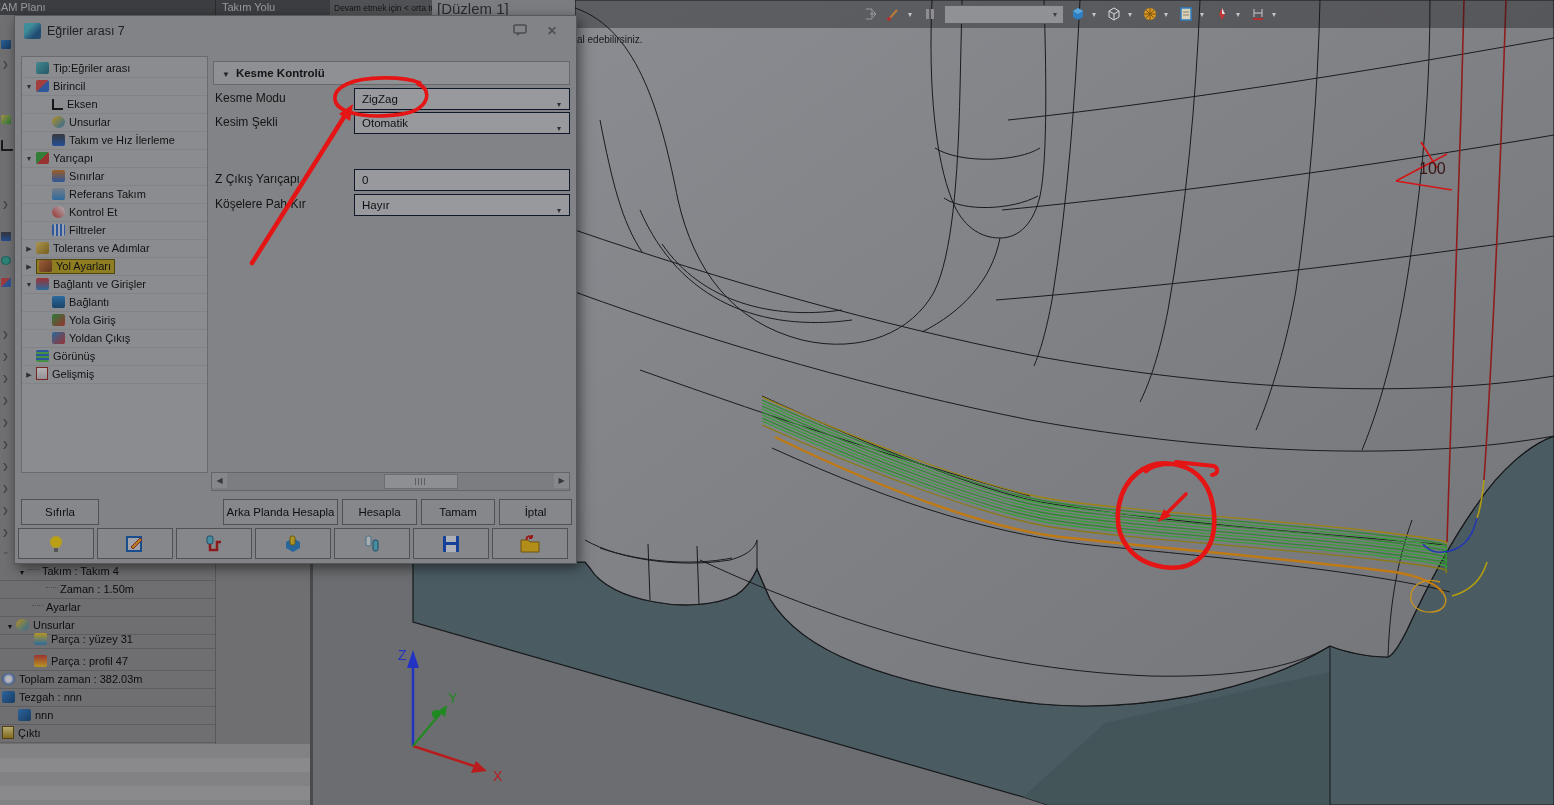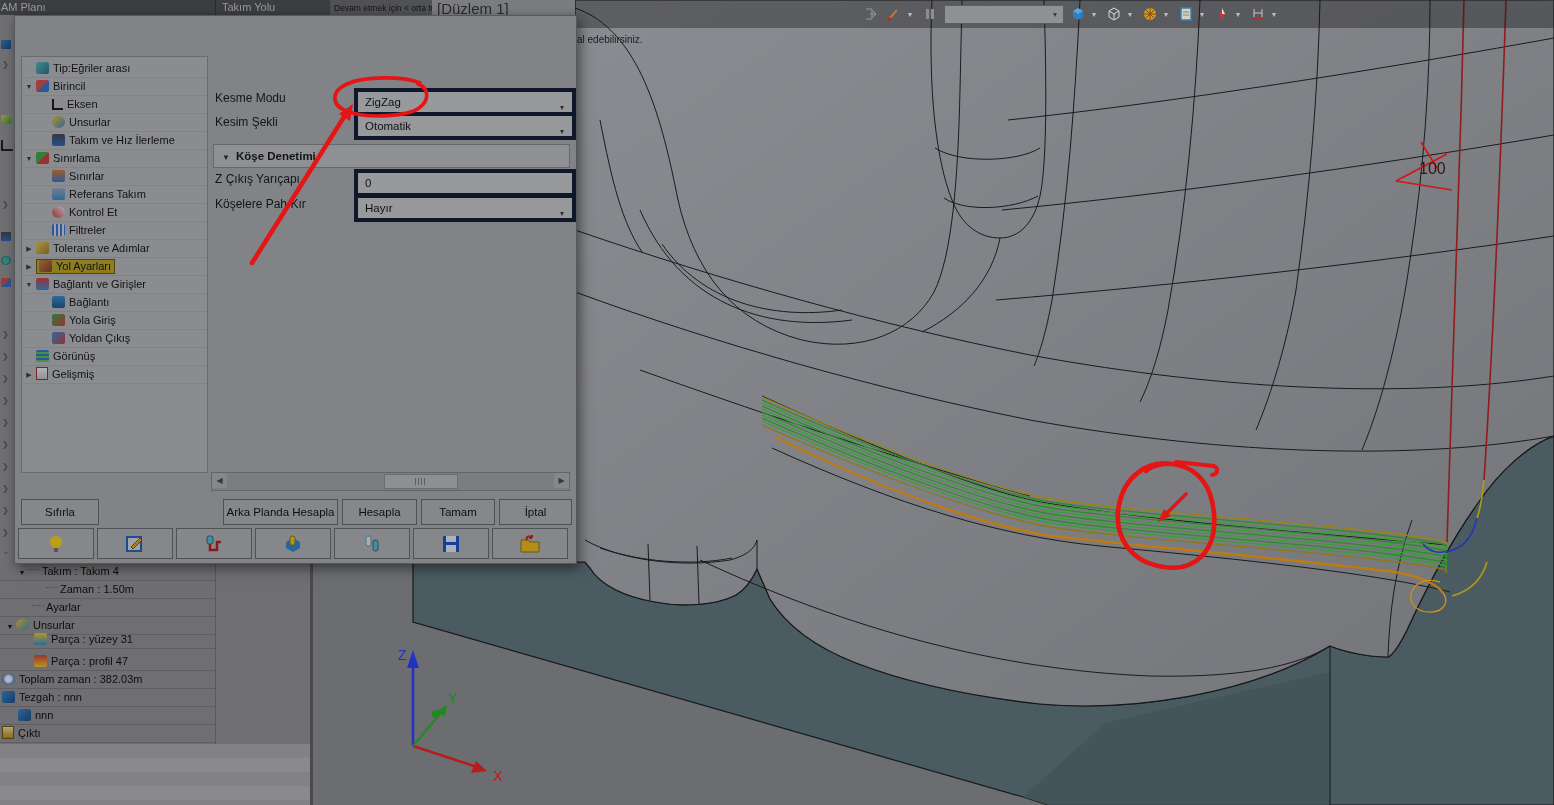--- a/index.html
+++ b/index.html
@@ -61,21 +61,21 @@
   .i-advanced{background:linear-gradient(180deg,#e6e6ea,#bcbcc0);border:1px solid #9a3030;border-radius:0;width:10px;height:11px;}
   .i-clock{background:radial-gradient(circle,#e8e8f0 30%,#3060b0 75%);border-radius:50%;}
   .i-machine{background:linear-gradient(135deg,#3a80c8,#1d4d80);}
   .i-output{background:linear-gradient(180deg,#e8d890,#a88828);border:1px solid #6a5515;border-radius:0;width:10px;height:11px;}
   .i-partsurf{background:linear-gradient(180deg,#e8c030,#3888c8);}
   .i-partprof{background:linear-gradient(180deg,#c84040,#e8c030);}
   
   .secbox{position:absolute;left:198px;width:355px;height:22px;background:#8e9093;border:1px solid #66686b;font-size:11.5px;font-weight:bold;color:#141416;line-height:22px;}
   .secbox .tri{font-size:8px;margin:0 6px 0 8px;color:#232325;font-weight:normal;}
   .plabel{position:absolute;left:200px;font-size:12px;color:#141416;white-space:nowrap;}
-  .pfield{position:absolute;left:339px;width:214px;height:20px;background:#97999d;border:4px solid #0f172a;font-size:11.5px;color:#101012;line-height:20px;}
+  .pfield{position:absolute;left:339px;width:214px;height:20px;background:#97999d;border:1px solid #0f172a;font-size:11.5px;color:#101012;line-height:20px;}
   .pfield .val{margin-left:7px;}
   .pfield .dd{position:absolute;right:4px;top:6px;color:#2e2e32;}
   
   #hscroll{position:absolute;left:196px;top:456px;width:357px;height:17px;background:#7b7d80;border:1px solid #636568;}
   .sarr{position:absolute;top:0px;width:15px;height:15px;text-align:center;font-size:8px;color:#38383c;line-height:15px;background:#85878a;}
   #hthumb{position:absolute;left:172px;top:1px;width:72px;height:13px;background:#8d8f92;border:1px solid #6b6d70;}
   #hthumb i{position:absolute;top:3px;width:1px;height:7px;background:#5c5e62;}
   
   .dbtn{position:absolute;height:24px;background:#85878b;border:1px solid #4f5154;font-size:11.5px;color:#0f0f11;text-align:center;line-height:24px;}
   .ibtn{position:absolute;top:512px;width:74px;height:29px;background:#85878b;border:1px solid #4f5154;display:flex;align-items:center;justify-content:center;}
@@ -295,48 +295,59 @@
   <span class="lsc" style="top:403px">❯</span>
   <span class="lsc" style="top:425px">❯</span>
   <span class="lsc" style="top:447px">❯</span>
   <span class="lsc" style="top:469px">❯</span>
   <span class="lsc" style="top:491px">❯</span>
   <span class="lsc" style="top:513px">❯</span>
   <span class="lsc" style="top:531px;font-size:9px">⌄</span>
 </div>
 
 <div class="abs" id="dialog">
+  <div id="dlgtitle">
+    <span id="dlgicon"></span>
+    <span class="ttl">Eğriler arası 7</span>
+    <span class="tbtn" style="left:498px">
+      <svg width="15" height="13">
+            <rect x="1" y="1" width="12" height="8" rx="1" fill="none" stroke="#4c4e52" stroke-width="1.5"></rect>
+            <path d="M4,9 L4,12 L8,9" fill="#4c4e52"></path>
+          </svg>
+    </span>
+    <span class="tbtn" style="left:532px">✕</span>
+  </div>
 
   <div id="dtree">
     <div class="trow" style="top:2px"><span class="sp14"></span><span class="ticon i-type"></span><span>Tip:Eğriler arası</span></div>
     <div class="trow" style="top:20px"><span class="chev">▼</span><span class="ticon i-primary"></span><span>Birincil</span></div>
     <div class="trow" style="top:38px"><span class="sp30"></span><span class="ticon i-axis"></span><span>Eksen</span></div>
     <div class="trow" style="top:56px"><span class="sp30"></span><span class="ticon i-features"></span><span>Unsurlar</span></div>
     <div class="trow" style="top:74px"><span class="sp30"></span><span class="ticon i-toolfeed"></span><span>Takım ve Hız İlerleme</span></div>
-    <div class="trow" style="top:92px"><span class="chev">▼</span><span class="ticon i-bound"></span><span>Sınırlama</span></div>
+    <div class="trow" style="top:92px"><span class="chev">▼</span><span class="ticon i-bound"></span><span>Yarıçapı</span></div>
     <div class="trow" style="top:110px"><span class="sp30"></span><span class="ticon i-limits"></span><span>Sınırlar</span></div>
     <div class="trow" style="top:128px"><span class="sp30"></span><span class="ticon i-reftool"></span><span>Referans Takım</span></div>
     <div class="trow" style="top:146px"><span class="sp30"></span><span class="ticon i-check"></span><span>Kontrol Et</span></div>
     <div class="trow" style="top:164px"><span class="sp30"></span><span class="ticon i-filters"></span><span>Filtreler</span></div>
     <div class="trow" style="top:182px"><span class="chev">▶</span><span class="ticon i-tolerance"></span><span>Tolerans ve Adımlar</span></div>
     <div class="trow" style="top:200px"><span class="chev">▶</span><span class="selwrap"><span class="ticon i-path"></span><span>Yol Ayarları</span></span></div>
     <div class="trow" style="top:218px"><span class="chev">▼</span><span class="ticon i-links"></span><span>Bağlantı ve Girişler</span></div>
     <div class="trow" style="top:236px"><span class="sp30"></span><span class="ticon i-link"></span><span>Bağlantı</span></div>
     <div class="trow" style="top:254px"><span class="sp30"></span><span class="ticon i-leadin"></span><span>Yola Giriş</span></div>
     <div class="trow" style="top:272px"><span class="sp30"></span><span class="ticon i-leadout"></span><span>Yoldan Çıkış</span></div>
     <div class="trow" style="top:290px"><span class="sp14"></span><span class="ticon i-display"></span><span>Görünüş</span></div>
     <div class="trow" style="top:308px"><span class="chev">▶</span><span class="ticon i-advanced"></span><span>Gelişmiş</span></div>
   </div>
 
+  <div class="secbox" style="top:45px"><span class="tri">▼</span><span>Kesme Kontrolü</span></div>
   <span class="plabel" style="top:75px">Kesme Modu</span>
   <div class="pfield" style="top:72px"><span class="val">ZigZag</span><span class="dd">▾</span></div>
   <span class="plabel" style="top:99px">Kesim Şekli</span>
   <div class="pfield" style="top:96px"><span class="val">Otomatik</span><span class="dd">▾</span></div>
 
-  <div class="secbox" style="top:128px"><span class="tri">▼</span><span>Köşe Denetimi</span></div>
   <span class="plabel" style="top:156px">Z Çıkış Yarıçapı</span>
   <div class="pfield" style="top:153px"><span class="val">0</span></div>
   <span class="plabel" style="top:181px">Köşelere Pah Kır</span>
   <div class="pfield" style="top:178px"><span class="val">Hayır</span><span class="dd">▾</span></div>
 
   <div id="hscroll">
     <span class="sarr" style="left:0">◀</span>
     <span class="sarr" style="right:0">▶</span>
     <div id="hthumb">
       <i style="left:30px"></i>

